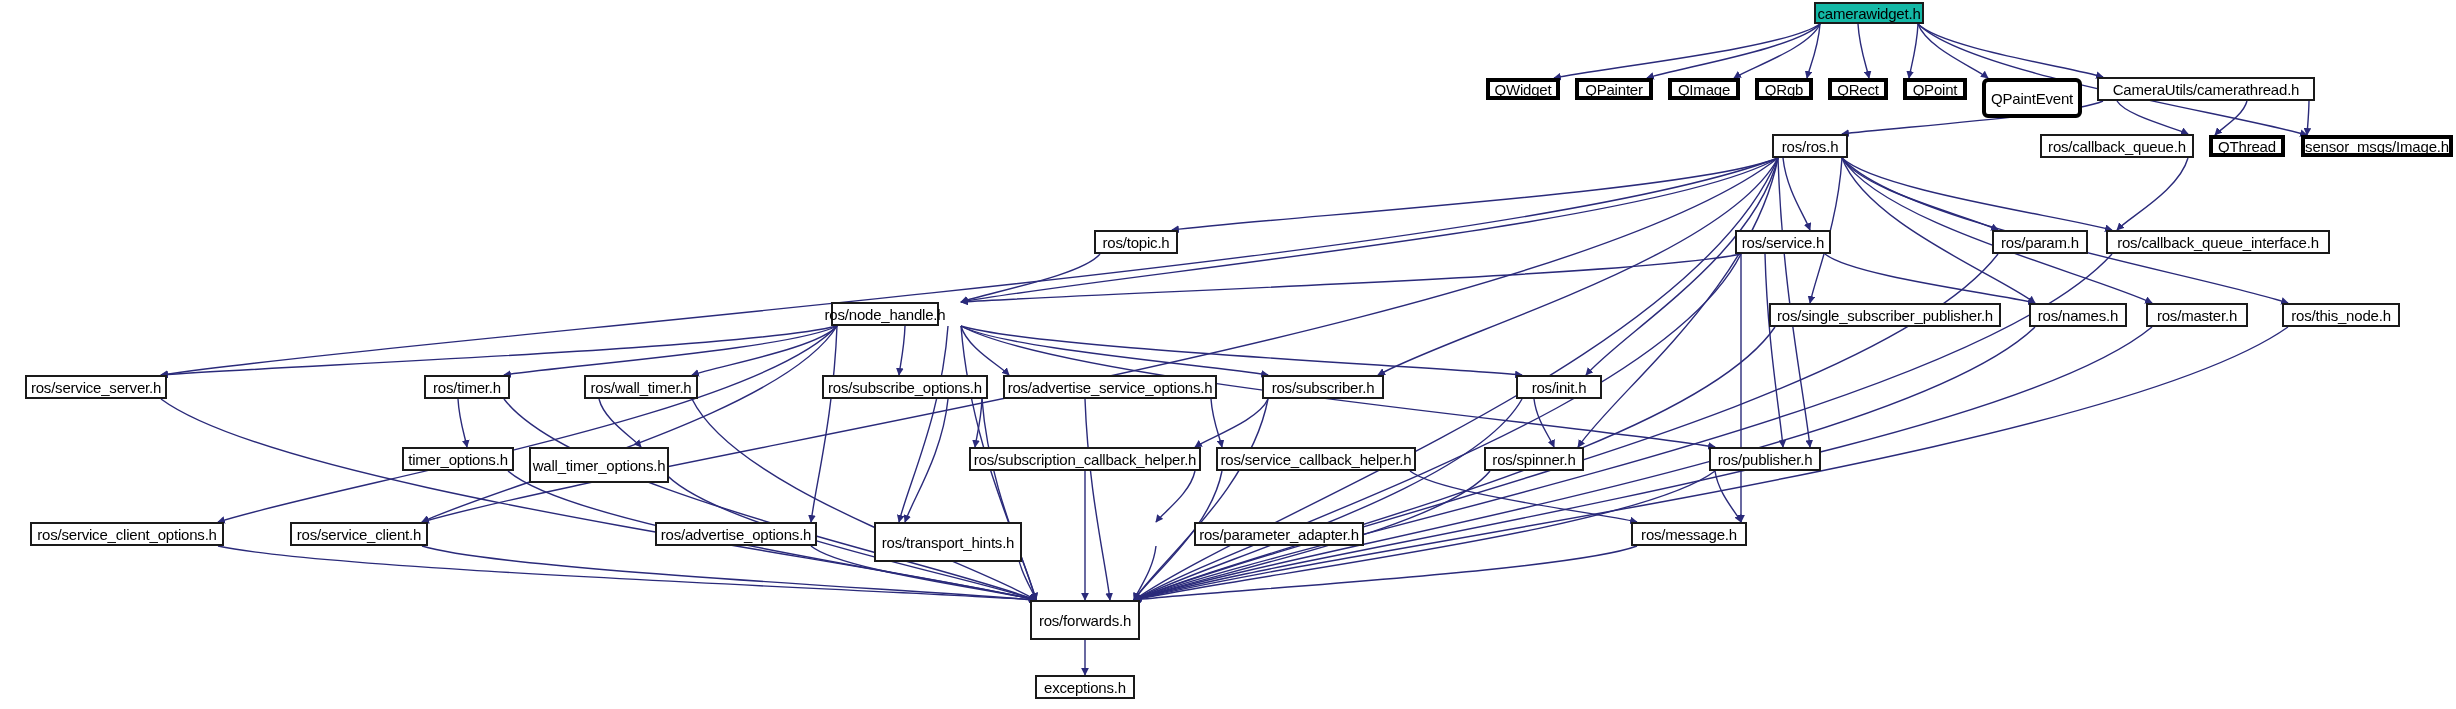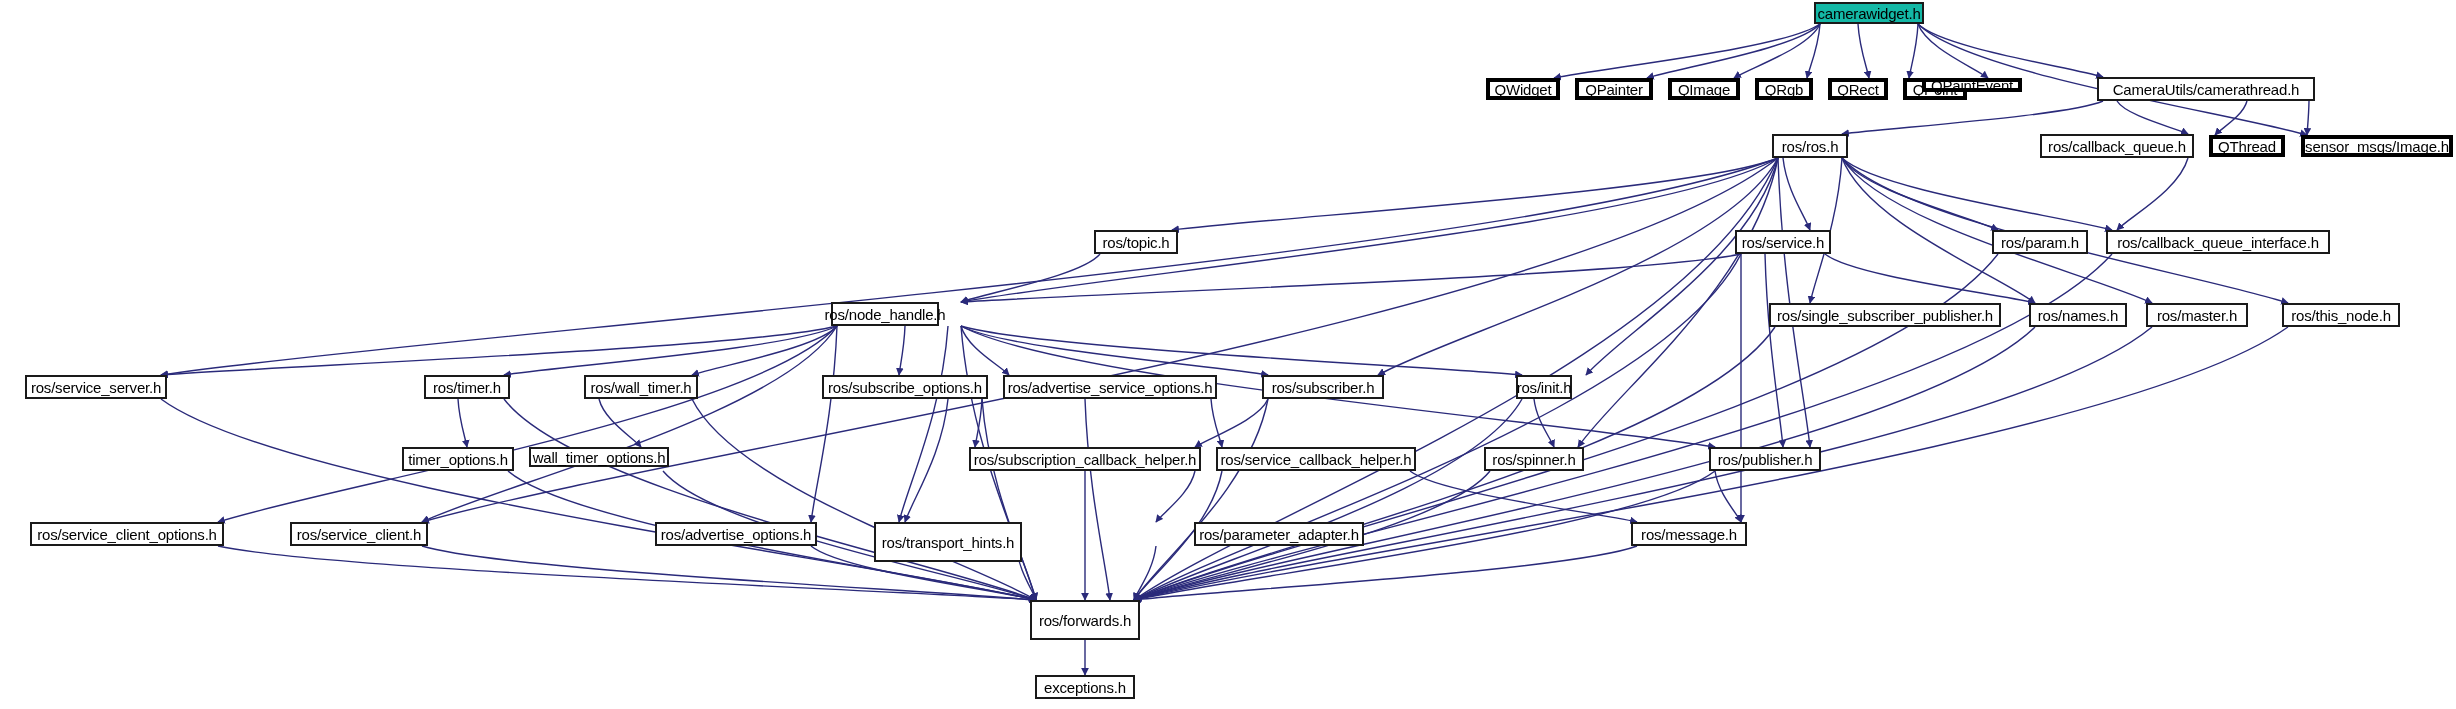--- a/index.html
+++ b/index.html
@@ -161,21 +161,21 @@
       </div>
       <div class="node" style="left: 1755px; top: 78px; width: 58px; height: 22px;">
         <span class="node-label">QRgb</span>
       </div>
       <div class="node" style="left: 1828px; top: 78px; width: 60px; height: 22px;">
         <span class="node-label">QRect</span>
       </div>
       <div class="node" style="left: 1903px; top: 78px; width: 64px; height: 22px;">
         <span class="node-label">QPoint</span>
       </div>
-      <div class="node" style="left: 1922px; top: 78px; width: 100px; height: 14px;">
+      <div class="node" style="left: 1982px; top: 78px; width: 100px; height: 40px; border-radius: 6px;">
         <span class="node-label">QPaintEvent</span>
       </div>
       <div class="node strong" style="left: 2097px; top: 77px; width: 218px; height: 24px;">
         <span class="node-label">CameraUtils/camerathread.h</span>
       </div>
       <div class="node strong" style="left: 1772px; top: 134px; width: 76px; height: 24px;">
         <span class="node-label">ros/ros.h</span>
       </div>
       <div class="node strong" style="left: 2040px; top: 134px; width: 154px; height: 24px;">
         <span class="node-label">ros/callback_queue.h</span>
@@ -224,27 +224,27 @@
       </div>
       <div class="node strong" style="left: 822px; top: 375px; width: 166px; height: 24px;">
         <span class="node-label">ros/subscribe_options.h</span>
       </div>
       <div class="node strong" style="left: 1003px; top: 375px; width: 214px; height: 24px;">
         <span class="node-label">ros/advertise_service_options.h</span>
       </div>
       <div class="node strong" style="left: 1262px; top: 375px; width: 122px; height: 24px;">
         <span class="node-label">ros/subscriber.h</span>
       </div>
-      <div class="node strong" style="left: 1516px; top: 375px; width: 56px; height: 24px;">
+      <div class="node strong" style="left: 1516px; top: 375px; width: 86px; height: 24px;">
         <span class="node-label">ros/init.h</span>
       </div>
       <div class="node strong" style="left: 402px; top: 447px; width: 112px; height: 24px;">
         <span class="node-label">timer_options.h</span>
       </div>
-      <div class="node strong" style="left: 529px; top: 447px; width: 140px; height: 20px;">
+      <div class="node strong" style="left: 529px; top: 447px; width: 140px; height: 36px;">
         <span class="node-label">wall_timer_options.h</span>
       </div>
       <div class="node strong" style="left: 969px; top: 447px; width: 232px; height: 24px;">
         <span class="node-label">ros/subscription_callback_helper.h</span>
       </div>
       <div class="node strong" style="left: 1216px; top: 447px; width: 200px; height: 24px;">
         <span class="node-label">ros/service_callback_helper.h</span>
       </div>
       <div class="node strong" style="left: 1484px; top: 447px; width: 100px; height: 24px;">
         <span class="node-label">ros/spinner.h</span>

